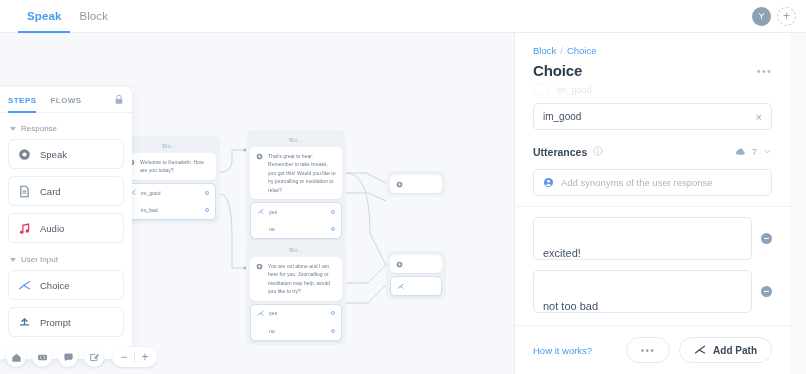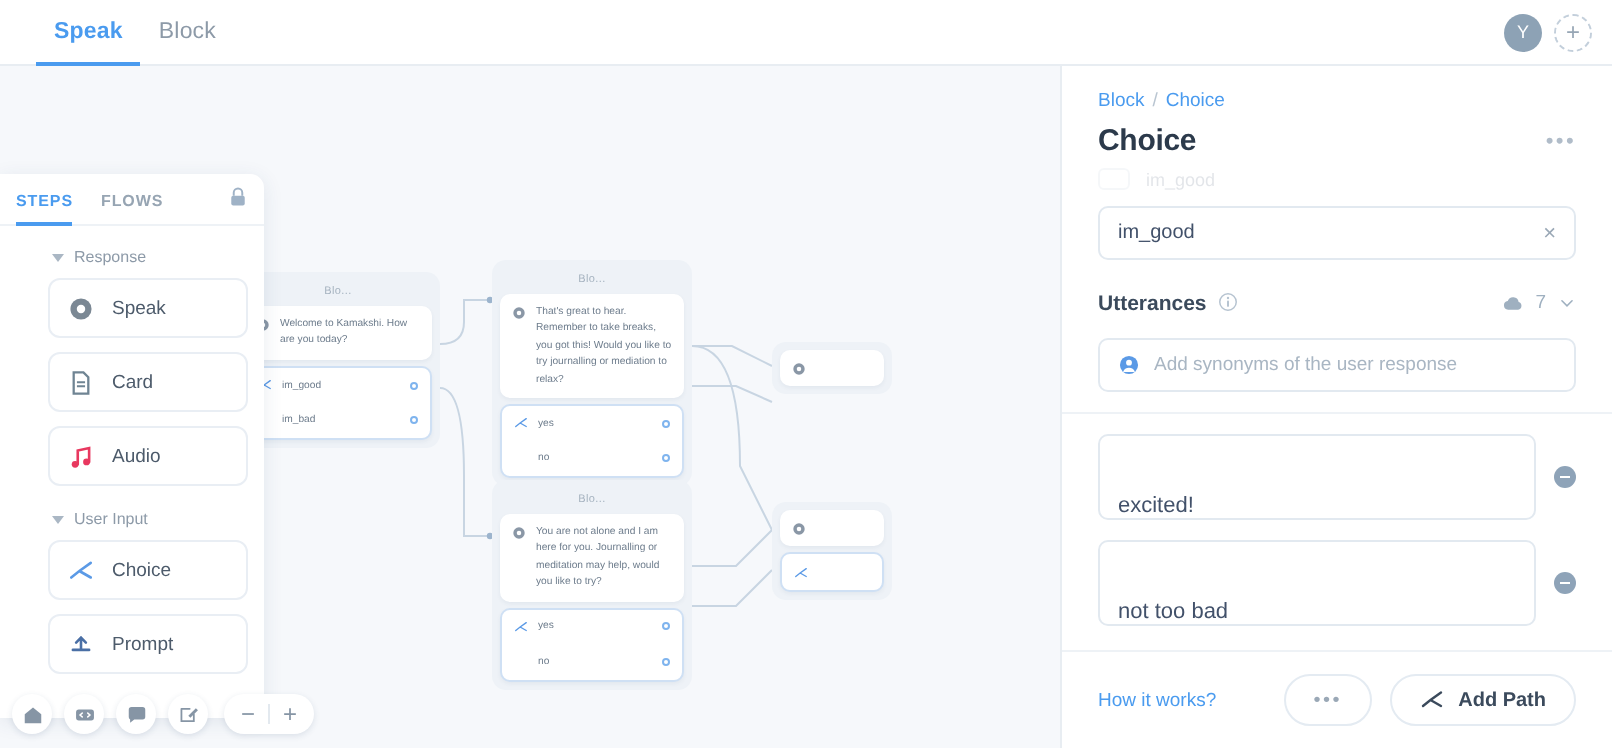--- a/index.html
+++ b/index.html
@@ -83,21 +83,21 @@
     overflow: hidden;
   }
   .steps-tabs {
     display: flex; align-items: center; height: 26px;
     border-bottom: 1px solid #eef2f6; padding: 4px 8px; gap: 14px;
   }
   .stab { font-size: 8px; font-weight: 700; letter-spacing: .45px; color: #97a5b3; cursor: pointer;
           height: 26px; line-height: 27px; border-bottom: 2px solid transparent; }
   .stab.active { color: #4a9bef; border-bottom-color: #4a9bef; }
   .lock { margin-left: auto; color: #9fb2c6; }
-  .steps-body { padding: 6px 8px 0; margin-left: 16px; }
+  .steps-body { padding: 6px 8px 0; }
   .grouphdr {
     display: flex; align-items: center; gap: 5px;
     font-size: 8px; color: #8d9aa8; padding: 5px 2px 6px;
   }
   .caret { width: 0; height: 0; border-left: 3.2px solid transparent; border-right: 3.2px solid transparent;
            border-top: 4px solid #aab7c4; }
   .stepitem {
     display: flex; align-items: center; gap: 9px; height: 30px;
     border: 1px solid #e9eef4; border-radius: 6px; padding: 0 9px;
     margin-bottom: 7px; background: #fff; cursor: pointer;
@@ -114,21 +114,21 @@
   .zoomwrap {
     height: 20px; border-radius: 11px; background: #fff; display: flex; align-items: center;
     box-shadow: 0 1px 3px rgba(40,70,110,.13); padding: 0 4px; gap: 2px; margin-left: 2px;
   }
   .zbtn { width: 16px; height: 18px; display: flex; align-items: center; justify-content: center;
           color: #8695a5; font-size: 12px; cursor: pointer; }
   .zsep { width: 1px; height: 10px; background: #e3e9ef; }
 
   
   .rpanel {
-    position: absolute; right: 0; top: 33px; width: 276px; height: 341px;
+    position: absolute; right: 16px; top: 33px; width: 276px; height: 341px;
     background: #fff; border-left: 1px solid #e8edf2; display: flex; flex-direction: column;
   }
   .rhead { padding: 12px 18px 0; }
   .crumb { font-size: 9.5px; color: #8b9aaa; margin-bottom: 6px; }
   .crumb a { color: #4a9bef; text-decoration: none; cursor: pointer; }
   .crumb .sep { margin: 0 4px; color: #b9c5d1; }
   .titlerow { display: flex; align-items: center; }
   .ptitle { font-size: 15px; font-weight: 700; color: #2c3a4b; letter-spacing: -.15px; }
   .dots3 { margin-left: auto; color: #b0bcc9; letter-spacing: 1.2px; font-size: 11px; cursor: pointer; }
 

